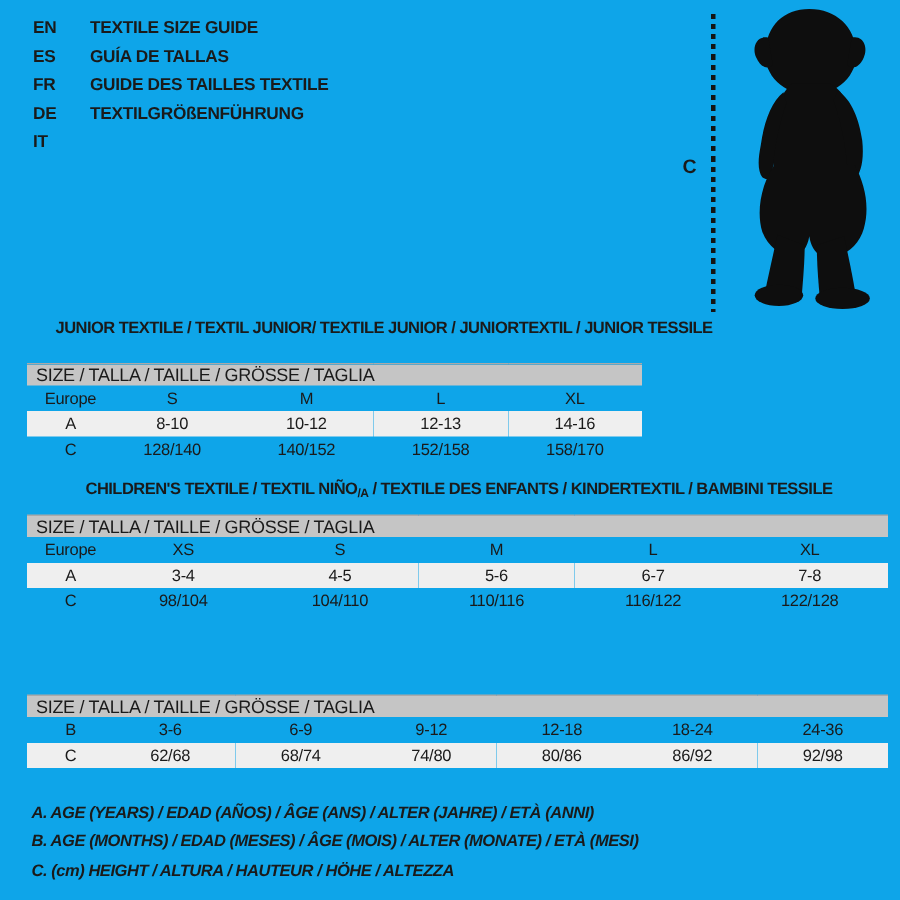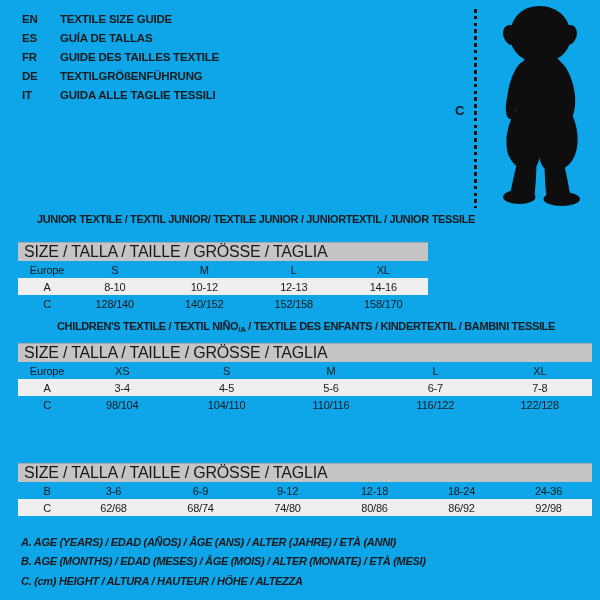--- a/index.html
+++ b/index.html
@@ -18,21 +18,21 @@
   .baby-svg{position:absolute;left:481px;top:5px;}
   
   .tbl-title{position:absolute;left:37px;font-weight:bold;font-size:11px;letter-spacing:-0.35px;white-space:nowrap;}
   .tbl-title .sub{font-size:8px;vertical-align:-2px;}
   .two-line{line-height:16px;}
   
   table.size-table{position:absolute;left:18px;border-collapse:collapse;table-layout:fixed;
     font-size:11px;letter-spacing:-0.2px;}
   table.size-table td{height:17px;padding:0;text-align:center;vertical-align:middle;white-space:nowrap;overflow:hidden;}
   table.size-table tr.hdr td{background:#c5c5c5;border-top:1px solid #a9a9a9;height:13px;
-    font-size:16px;text-align:left;padding-left:6px;}
+    font-size:12px;text-align:left;padding-left:6px;}
   table.size-table td.lbl{text-align:center;padding-left:6px;}
   table.size-table tr.shade td{background:#efefef;}
   #t1{top:242px;width:410px;}
   #t2{top:343px;width:574px;}
   #t3{top:463px;width:574px;}
   
   .footnotes{position:absolute;left:21px;top:533px;font-style:italic;}
   .footnote{font-weight:bold;font-size:11px;letter-spacing:-0.3px;line-height:19.3px;white-space:nowrap;}
 </style>
 </head>
@@ -52,21 +52,20 @@
     <div class="lang-row">
       <span class="lang-code">FR</span>
       <span>GUIDE DES TAILLES TEXTILE</span>
     </div>
     <div class="lang-row">
       <span class="lang-code">DE</span>
       <span>TEXTILGRÖßENFÜHRUNG</span>
     </div>
     <div class="lang-row">
       <span class="lang-code">IT</span>
-      <span>GUIDA ALLE TAGLIE TESSILI</span>
     </div>
   </div>
 
   <div class="fig-line"></div>
   <div class="fig-label">C</div>
   <svg class="baby-svg" width="118" height="202" viewBox="0 0 115 200" xmlns="http://www.w3.org/2000/svg">
     <g fill="#0e0e0e">
 
       <path d="M57,1 C75,1 87,13 88,29 C89,45 76,57 58,58 C40,57 27,45 28,29 C29,12 40,1 57,1 Z"></path>
 

